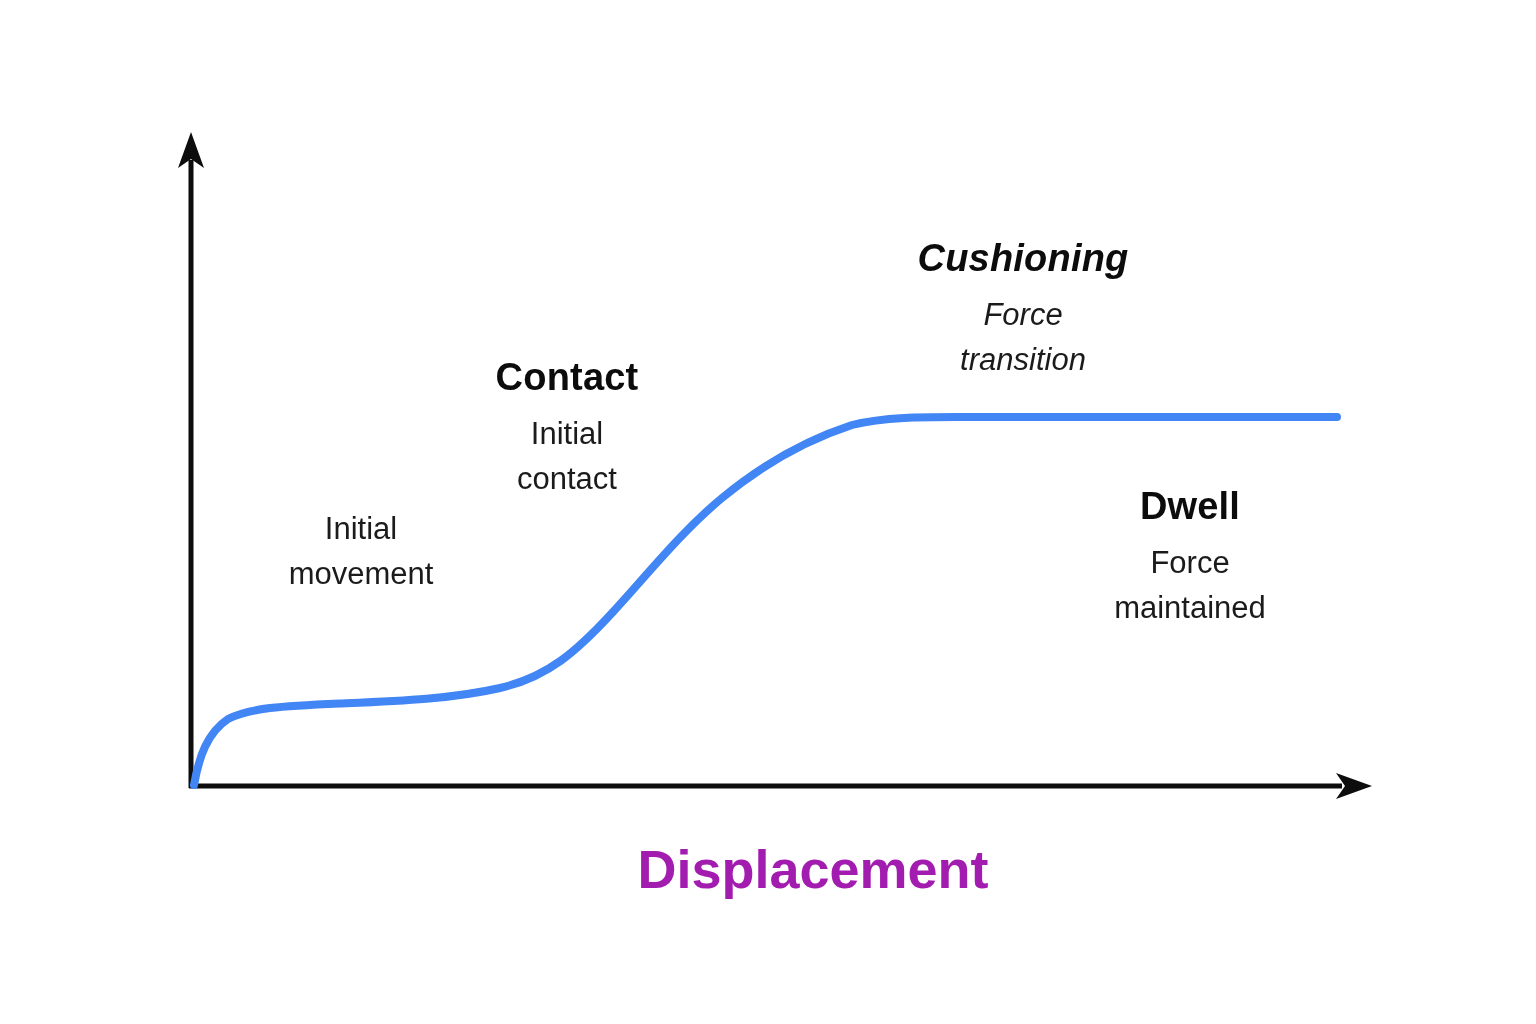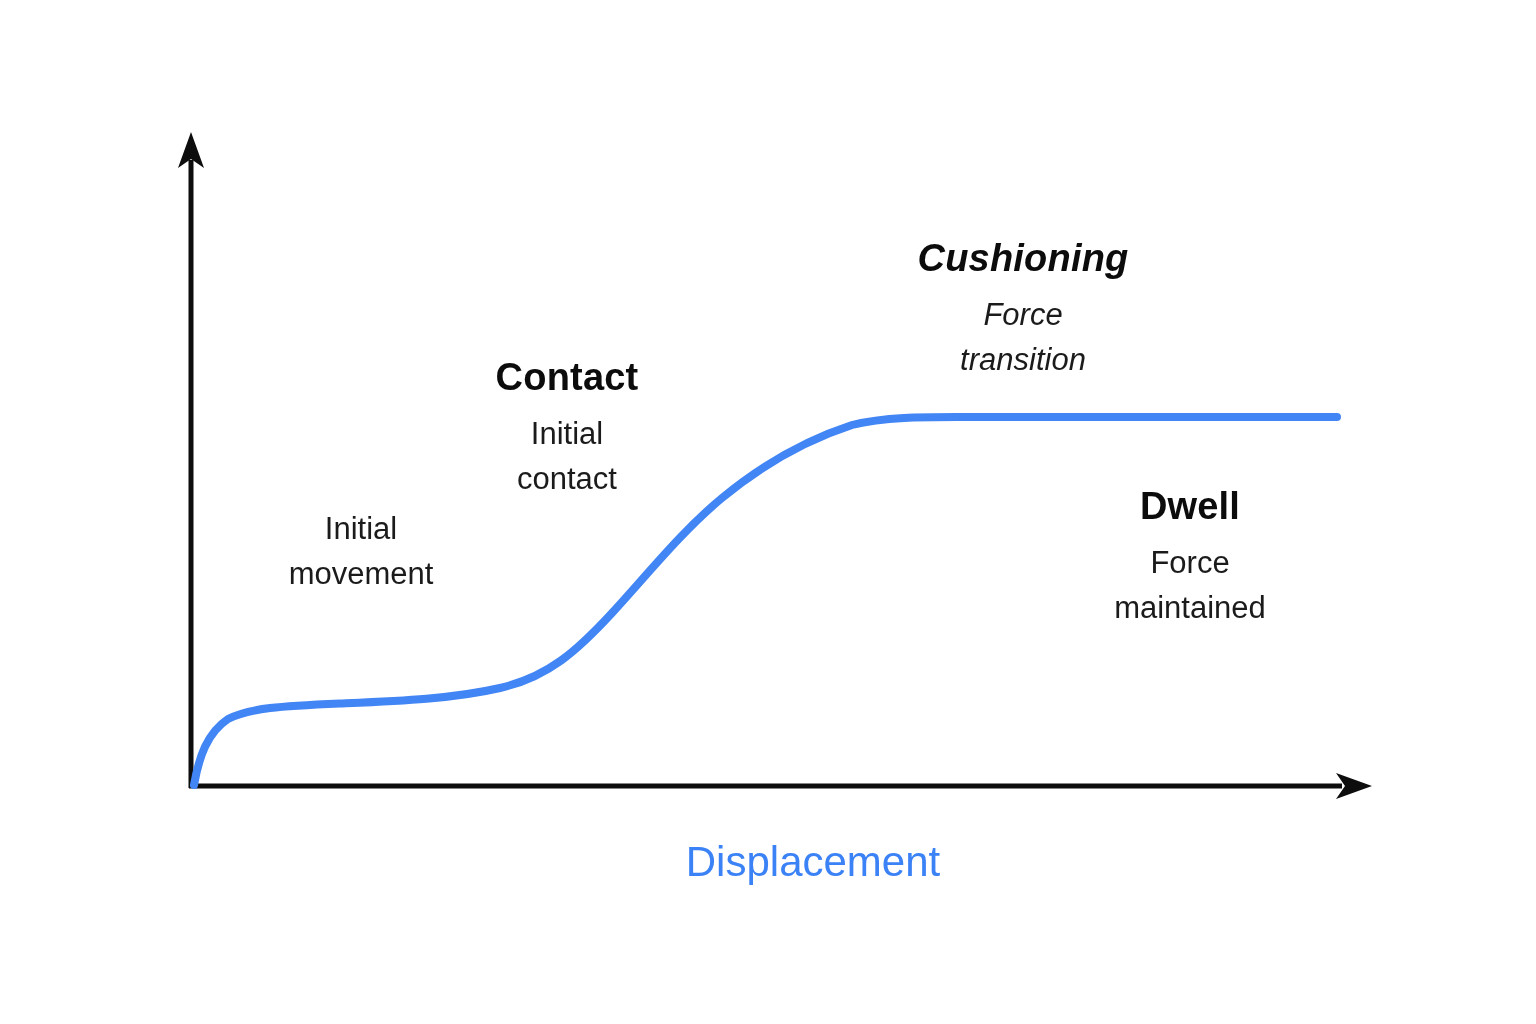--- a/index.html
+++ b/index.html
@@ -36,23 +36,23 @@
     margin-top: 12px;
     font-size: 31px;
     font-weight: 400;
     line-height: 45px;
     color: #1b1b1b;
     white-space: pre-line;
   }
   .axis-label {
     position: absolute;
     transform: translateX(-50%);
-    font-size: 42px;
-    font-weight: 400;
-    color: #3b82f6;
+    font-size: 54px;
+    font-weight: 700;
+    color: #a21caf;
     white-space: nowrap;
   }
 </style>
 </head>
 <body>
 
 <div class="figure">
 
   <svg class="plot-svg" viewBox="0 0 1536 1024">
 

